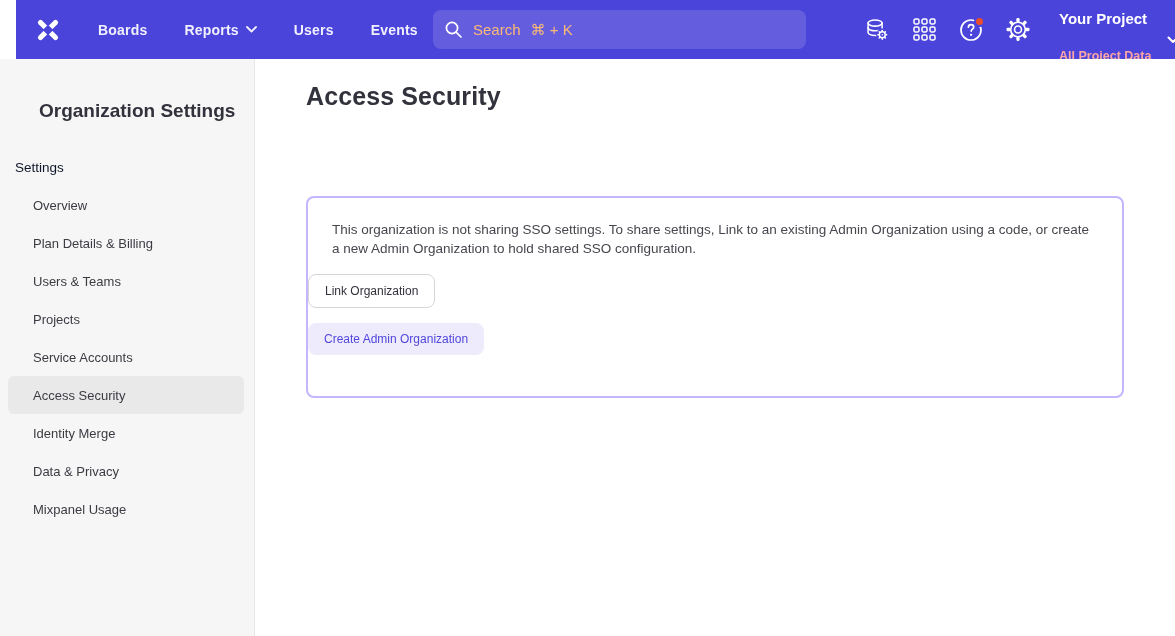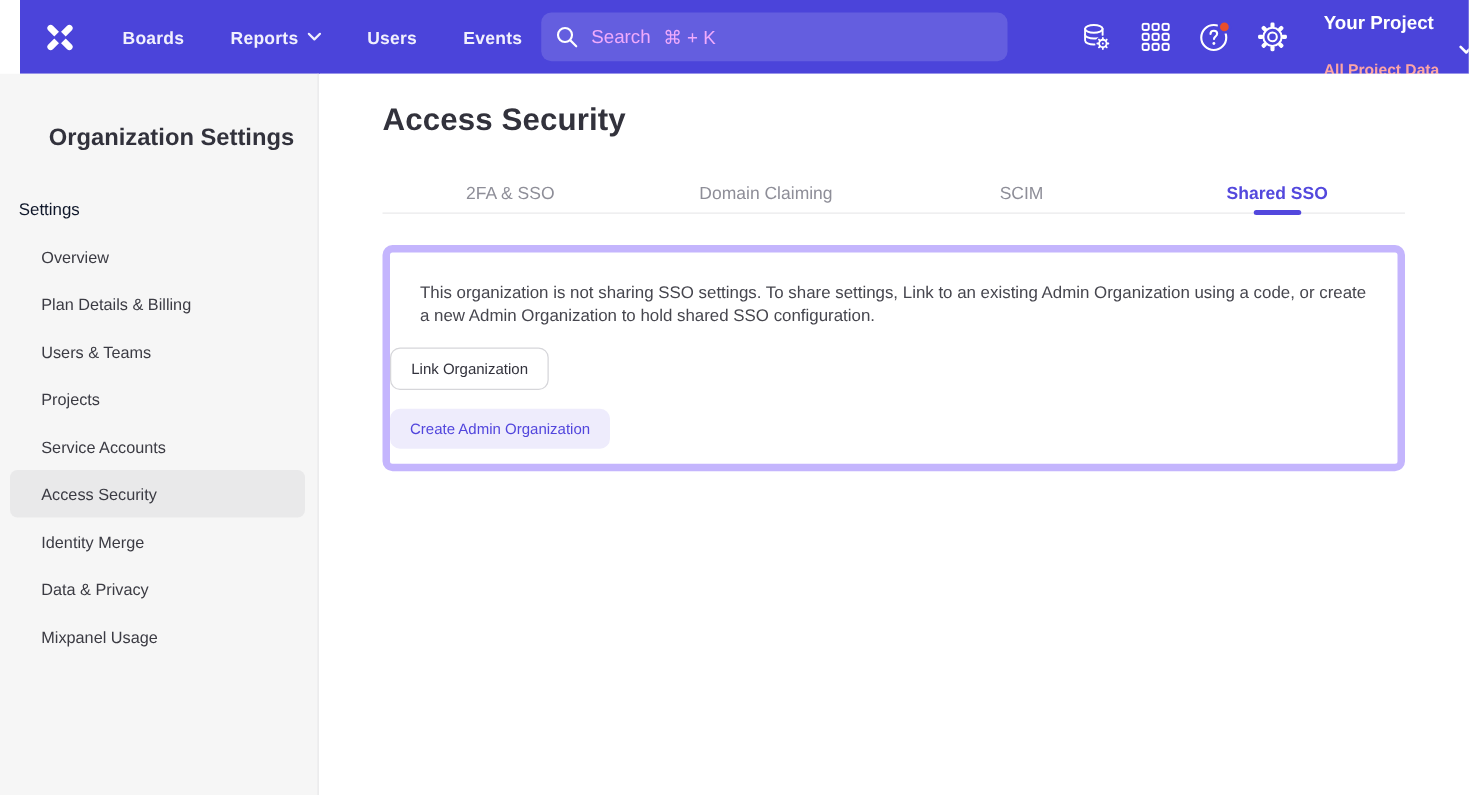--- a/index.html
+++ b/index.html
@@ -12,21 +12,21 @@
     background:#4b44da; display:flex; align-items:center; color:#fff;margin-left:16px;
   }
   .logo-box { margin-left:17px; width:30px; height:30px; display:flex; align-items:center; justify-content:center; cursor:pointer; }
   .nav-items { display:flex; align-items:center; gap:37px; margin-left:35px; }
   .nav-item { font-size:14px; font-weight:600; color:#f1f0fd; letter-spacing:.2px; cursor:pointer; display:flex; align-items:center; gap:7px; }
   .search-box {
     position:absolute; left:417px; top:10px; width:373px; height:39px;
     background:rgba(255,255,255,0.14); border-radius:8px;
     display:flex; align-items:center; padding-left:11px; gap:10px; cursor:text;
   }
-  .search-text { font-size:15px; color:#f0abfc; display:flex; gap:10px; }
+  .search-text { font-size:15px; color:#fdba74; display:flex; gap:10px; }
   .icon-cluster { position:absolute; left:849px; top:0; height:59px; display:flex; align-items:center; gap:23px; }
   .nav-icon { width:24px; height:24px; position:relative; cursor:pointer; display:flex; align-items:center; justify-content:center; }
   .red-dot { position:absolute; top:-2px; right:-2px; width:11px; height:11px; border-radius:50%; background:#e94e2c; border:2px solid #4b44da; }
   .project-switcher { position:absolute; left:1043px; top:9px; display:flex; align-items:center; cursor:pointer; }
   .project-texts { display:flex; flex-direction:column;gap:20px; }
   .project-name { font-size:15px; font-weight:700; color:#ffffff; line-height:19px; }
   .project-scope { font-size:12.5px; font-weight:700; color:#fca5a5; line-height:16px; }
   .project-chevron { margin-left:16px; margin-top:6px; }
 
   
@@ -47,22 +47,22 @@
 
   
   .main { position:absolute; top:59px; left:256px; right:0; bottom:0; background:#ffffff; }
   .page-title { position:absolute; top:23px; left:50px; font-size:25px; font-weight:700; color:#32323c; letter-spacing:.1px; }
   .tabs { position:absolute; top:81px; left:50px; width:818px; height:31px; display:flex; border-bottom:1px solid #eaeaec; }
   .tab { flex:1; text-align:center; font-size:14px; color:#8e8e98; cursor:pointer; position:relative; padding-top:6px; }
   .tab.active { color:#5348dd; font-weight:600; }
   .tab-underline { position:absolute; left:50%; transform:translateX(-50%); bottom:-2px; width:38px; height:4px; border-radius:2px; background:#5348dd; }
 
   .card {
-    position:absolute; top:137px; left:50px; width:818px; height:181px;
-    background:#fff; border:6px solid #c4b5fd; border-radius:8px;
+    position:absolute; top:137px; left:50px; width:818px; height:202px;
+    background:#fff; border:2px solid #c4b5fd; border-radius:8px;
   }
   .card-desc { margin:22px 24px 0 24px; max-width:762px; font-size:13.5px; line-height:19px; color:#46464e; }
   .btn { display:table; font-size:12px; border-radius:8px; padding:9px 16px; cursor:pointer; white-space:nowrap; }
   .btn-secondary { margin-top:16px; background:#ffffff; border:1px solid #d6d6da; color:#32323c; }
   .btn-tertiary { margin-top:15px; background:#eeecfc; border:none; color:#5246dd; font-weight:500; }
 
   svg { display:block; }
 </style>
 </head>
 <body>
@@ -199,34 +199,19 @@
     <div class="sidebar-item active">Access Security</div>
     <div class="sidebar-item">Identity Merge</div>
     <div class="sidebar-item">Data &amp; Privacy</div>
     <div class="sidebar-item">Mixpanel Usage</div>
   </div>
 </div>
 
 <div class="main">
   <div class="page-title">Access Security</div>
 
-  <div class="tabs">
-    <div class="tab">
-      <span>2FA &amp; SSO</span>
-    </div>
-    <div class="tab">
-      <span>Domain Claiming</span>
-    </div>
-    <div class="tab">
-      <span>SCIM</span>
-    </div>
-    <div class="tab active">
-      <span>Shared SSO</span>
-      <span class="tab-underline"></span>
-    </div>
-  </div>
 
   <div class="card">
     <div class="card-desc">This organization is not sharing SSO settings. To share settings, Link to an existing Admin Organization using a code, or create a new Admin Organization to hold shared SSO configuration.</div>
     <button class="btn btn-secondary">Link Organization</button>
     <button class="btn btn-tertiary">Create Admin Organization</button>
   </div>
 </div>
 
 </body></html>

